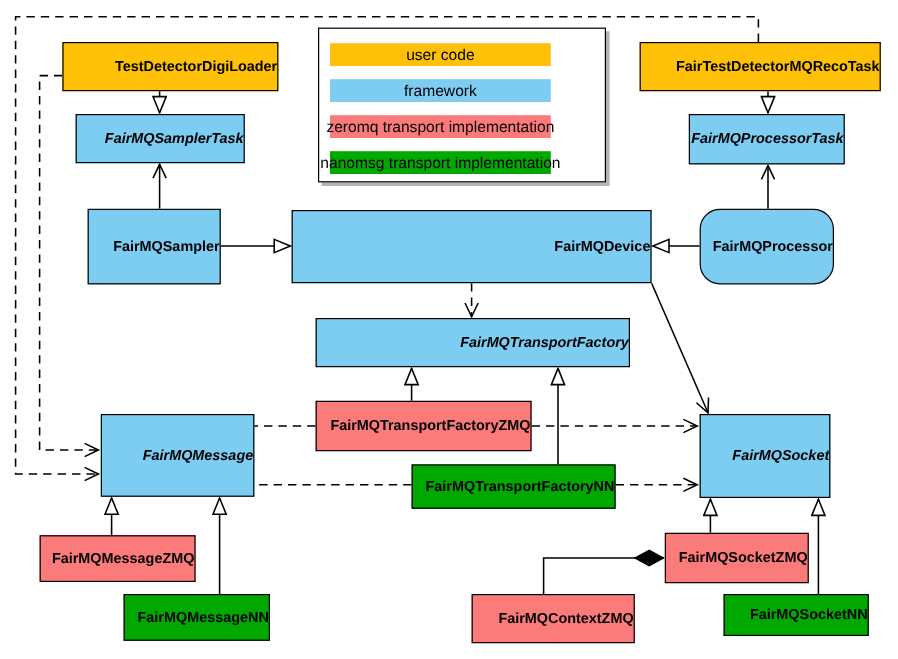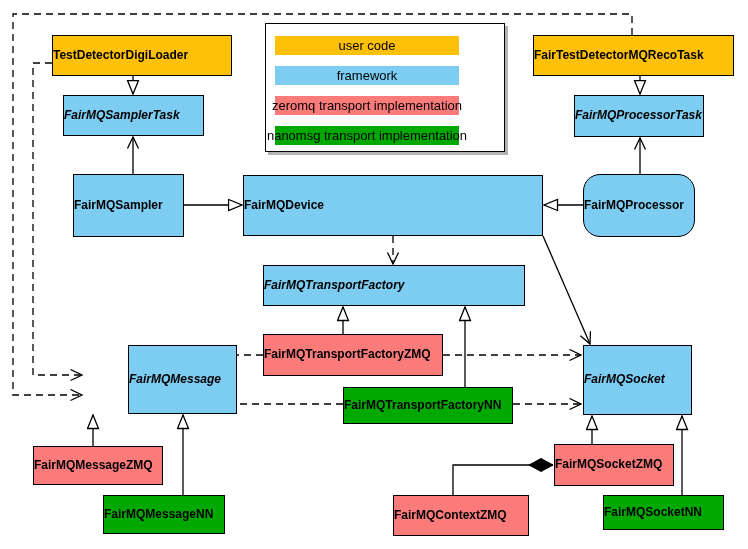--- a/index.html
+++ b/index.html
@@ -3,21 +3,21 @@
 <meta charset="utf-8">
 <style>
   html,body{margin:0;padding:0;background:#fff;}
   #canvas{
     position:relative;width:748px;height:549px;background:#fff;overflow:hidden;
     font-family:"Liberation Sans","DejaVu Sans",sans-serif;
   }
   #edges{position:absolute;left:0;top:0;width:748px;height:549px;}
   .node{
     position:absolute;border:1.4px solid #000;box-sizing:border-box;
-    display:flex;align-items:center;justify-content:flex-start;
+    display:flex;align-items:center;justify-content:flex-end;
   }
   .node .lbl{
     font-size:12px;font-weight:700;color:#000;white-space:nowrap;line-height:1.1;
   }
   .node.abstract .lbl{font-style:italic;}
   .legend{
     position:absolute;left:265px;top:23px;width:240px;height:129px;
     background:#fff;border:1.5px solid #000;box-sizing:border-box;
     box-shadow:3px 3px 0 #b3b3b3;
     padding:12px 9px 0 9px;
@@ -31,21 +31,21 @@
   #n-digiloader   {left:52px;  top:35px;  width:180px; height:41px;}
   #n-recotask     {left:533px; top:35px;  width:201px; height:41px;}
   #n-samplertask  {left:63px;  top:95px;  width:141px; height:41px;}
   #n-processortask{left:574px; top:95px;  width:130px; height:42px;}
   #n-sampler      {left:73px;  top:174px; width:111px; height:63px;}
   #n-device       {left:243px; top:175px; width:300px; height:61px;}
   #n-processor    {left:583px; top:174px; width:112px; height:63px;}
   #n-transportfactory    {left:263px; top:265px; width:262px; height:41px;}
   #n-transportfactoryzmq {left:263px; top:334px; width:180px; height:42px;}
   #n-transportfactorynn  {left:343px; top:387px; width:170px; height:37px;}
-  #n-message      {left:84px;  top:345px; width:109px; height:69px;margin-left:44px;}
+  #n-message      {left:84px;  top:345px; width:128px; height:69px;}
   #n-socket       {left:583px; top:345px; width:109px; height:70px;}
   #n-messagezmq   {left:33px;  top:446px; width:130px; height:39px;}
   #n-messagenn    {left:103px; top:495px; width:122px; height:39px;}
   #n-socketzmq    {left:554px; top:444px; width:120px; height:42px;}
   #n-socketnn     {left:603px; top:495px; width:121px; height:35px;}
   #n-contextzmq   {left:393px; top:495px; width:136px; height:41px;}
 </style>
 </head>
 <body>
 

